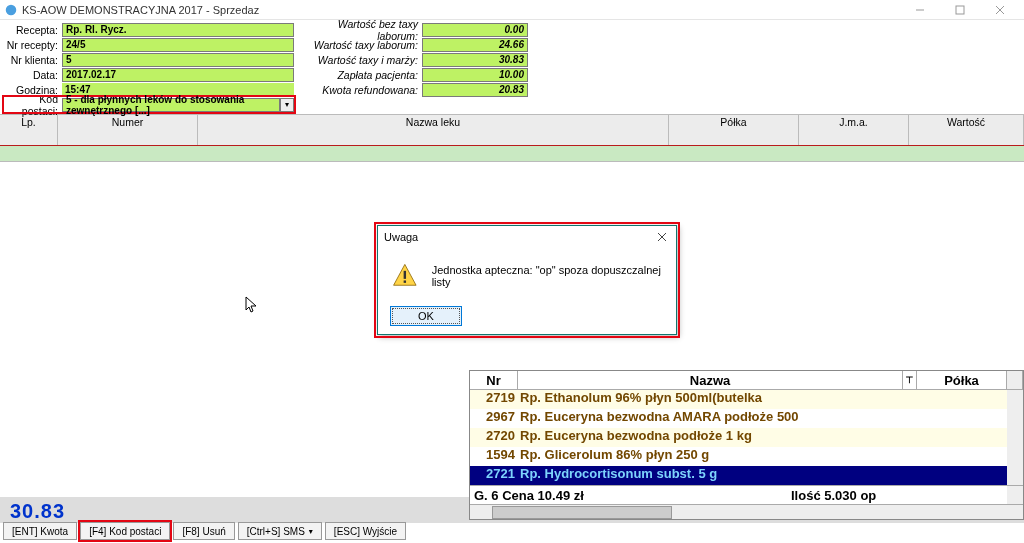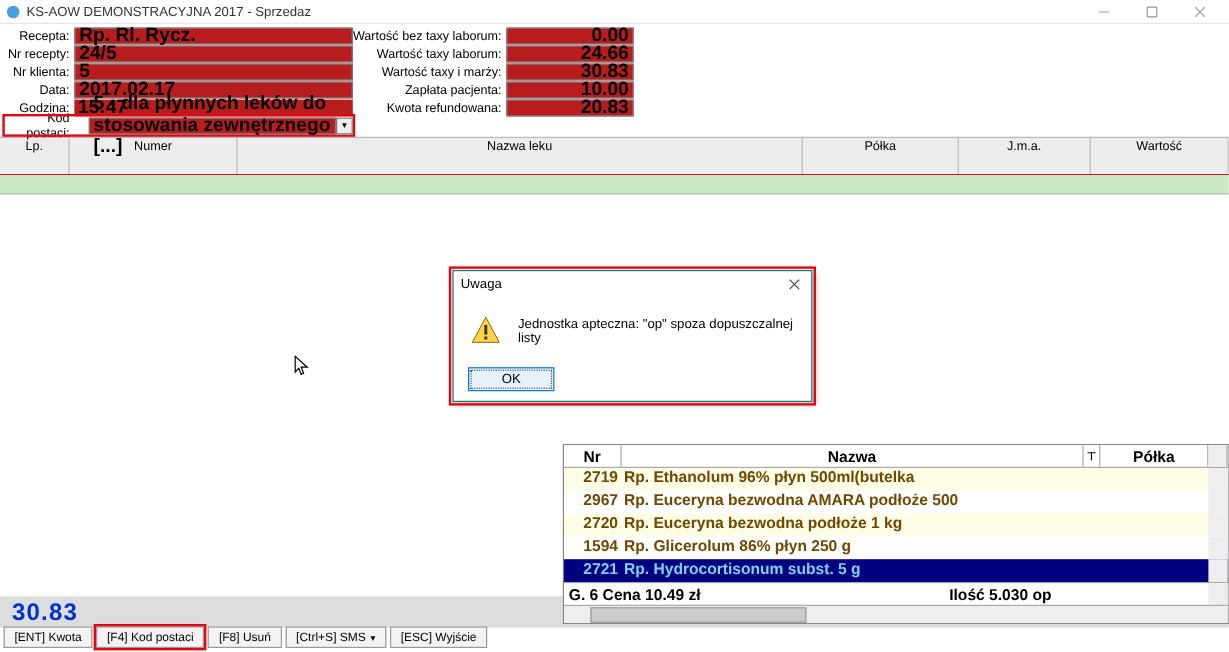--- a/index.html
+++ b/index.html
@@ -9,32 +9,32 @@
 .titlebar { height: 20px; background: #fff; display: flex; align-items: center; padding: 0 4px; border-bottom: 1px solid #e5e5e5; }
 .titlebar .icon { width: 14px; height: 14px; margin-right: 4px; color: #3a7fc4; display:flex; align-items:center;}
 .titlebar .title { flex: 1; font-size: 11px; color: #333; }
 .titlebar .winbtns { display: flex; gap: 0; }
 .titlebar .winbtns .wb { width: 40px; height: 20px; display: flex; align-items: center; justify-content: center; color: #999; }
 .titlebar .winbtns .wb svg { width:10px; height:10px; }
 
 
 .topform { display: flex; padding: 2px 4px 2px 4px; }
 .leftcol { width: 290px; }
-.rightcol { width: 240px; }
+.rightcol { width: 240px; font-style: italic; }
 .row { display: flex; align-items: center; height: 15px; }
 .row label { text-align: right; width: 58px; font-size: 10.5px; color: #000; padding-right: 4px; }
 .rightcol .row label { width: 128px; }
-.row .field { height: 14px; border: 1px solid #7a7a7a; background: #b91c1c; font-size: 16px; padding: 0 3px; display: flex; align-items: center; }
+.row .field { height: 14px; border: 1px solid #7a7a7a; background: #bef264; font-size: 10px; padding: 0 3px; display: flex; align-items: center; }
 .leftcol .row .field { flex:1; font-weight: bold; }
 .rightcol .row .field { width: 106px; justify-content: flex-end; font-weight: bold; }
 
 .kodpostaci-wrap { display:flex; position: relative;}
 .kodpostaci-wrap .field { flex:1; font-weight: bold; }
 .kodpostaci-wrap .dd { width:14px; height:14px; border:1px solid #7a7a7a; background:#eee; display:flex; align-items:center; justify-content:center; font-size:8px;}
-.hl-red { outline: 2px solid #e30613; outline-offset: 0; gap: 12px; }
+.hl-red { outline: 2px solid #e30613; outline-offset: 0; }
 
 
 .tblhead { display:flex; background:#ececec; border-top:1px solid #bbb; border-bottom:1px solid #b91c1c; height:32px; }
 .tblhead .th { font-size:10.5px; text-align:center; border-right:1px solid #bbb; padding:1px 0; }
 .th-lp { width:58px;} .th-num { width:140px;} .th-nazwa { flex:1;} .th-ilosc { width:130px;} .th-jma { width:110px;} .th-wart { width:115px;}
 
 .emptyrow { height:16px; background:#c9e9c2; border-bottom:1px solid #bbb; }
 
 
 .modal { position:absolute; left:377px; top:225px; width:300px; background:#fff; border:1px solid #0f766e; box-shadow:2px 2px 6px rgba(0,0,0,0.3);}

